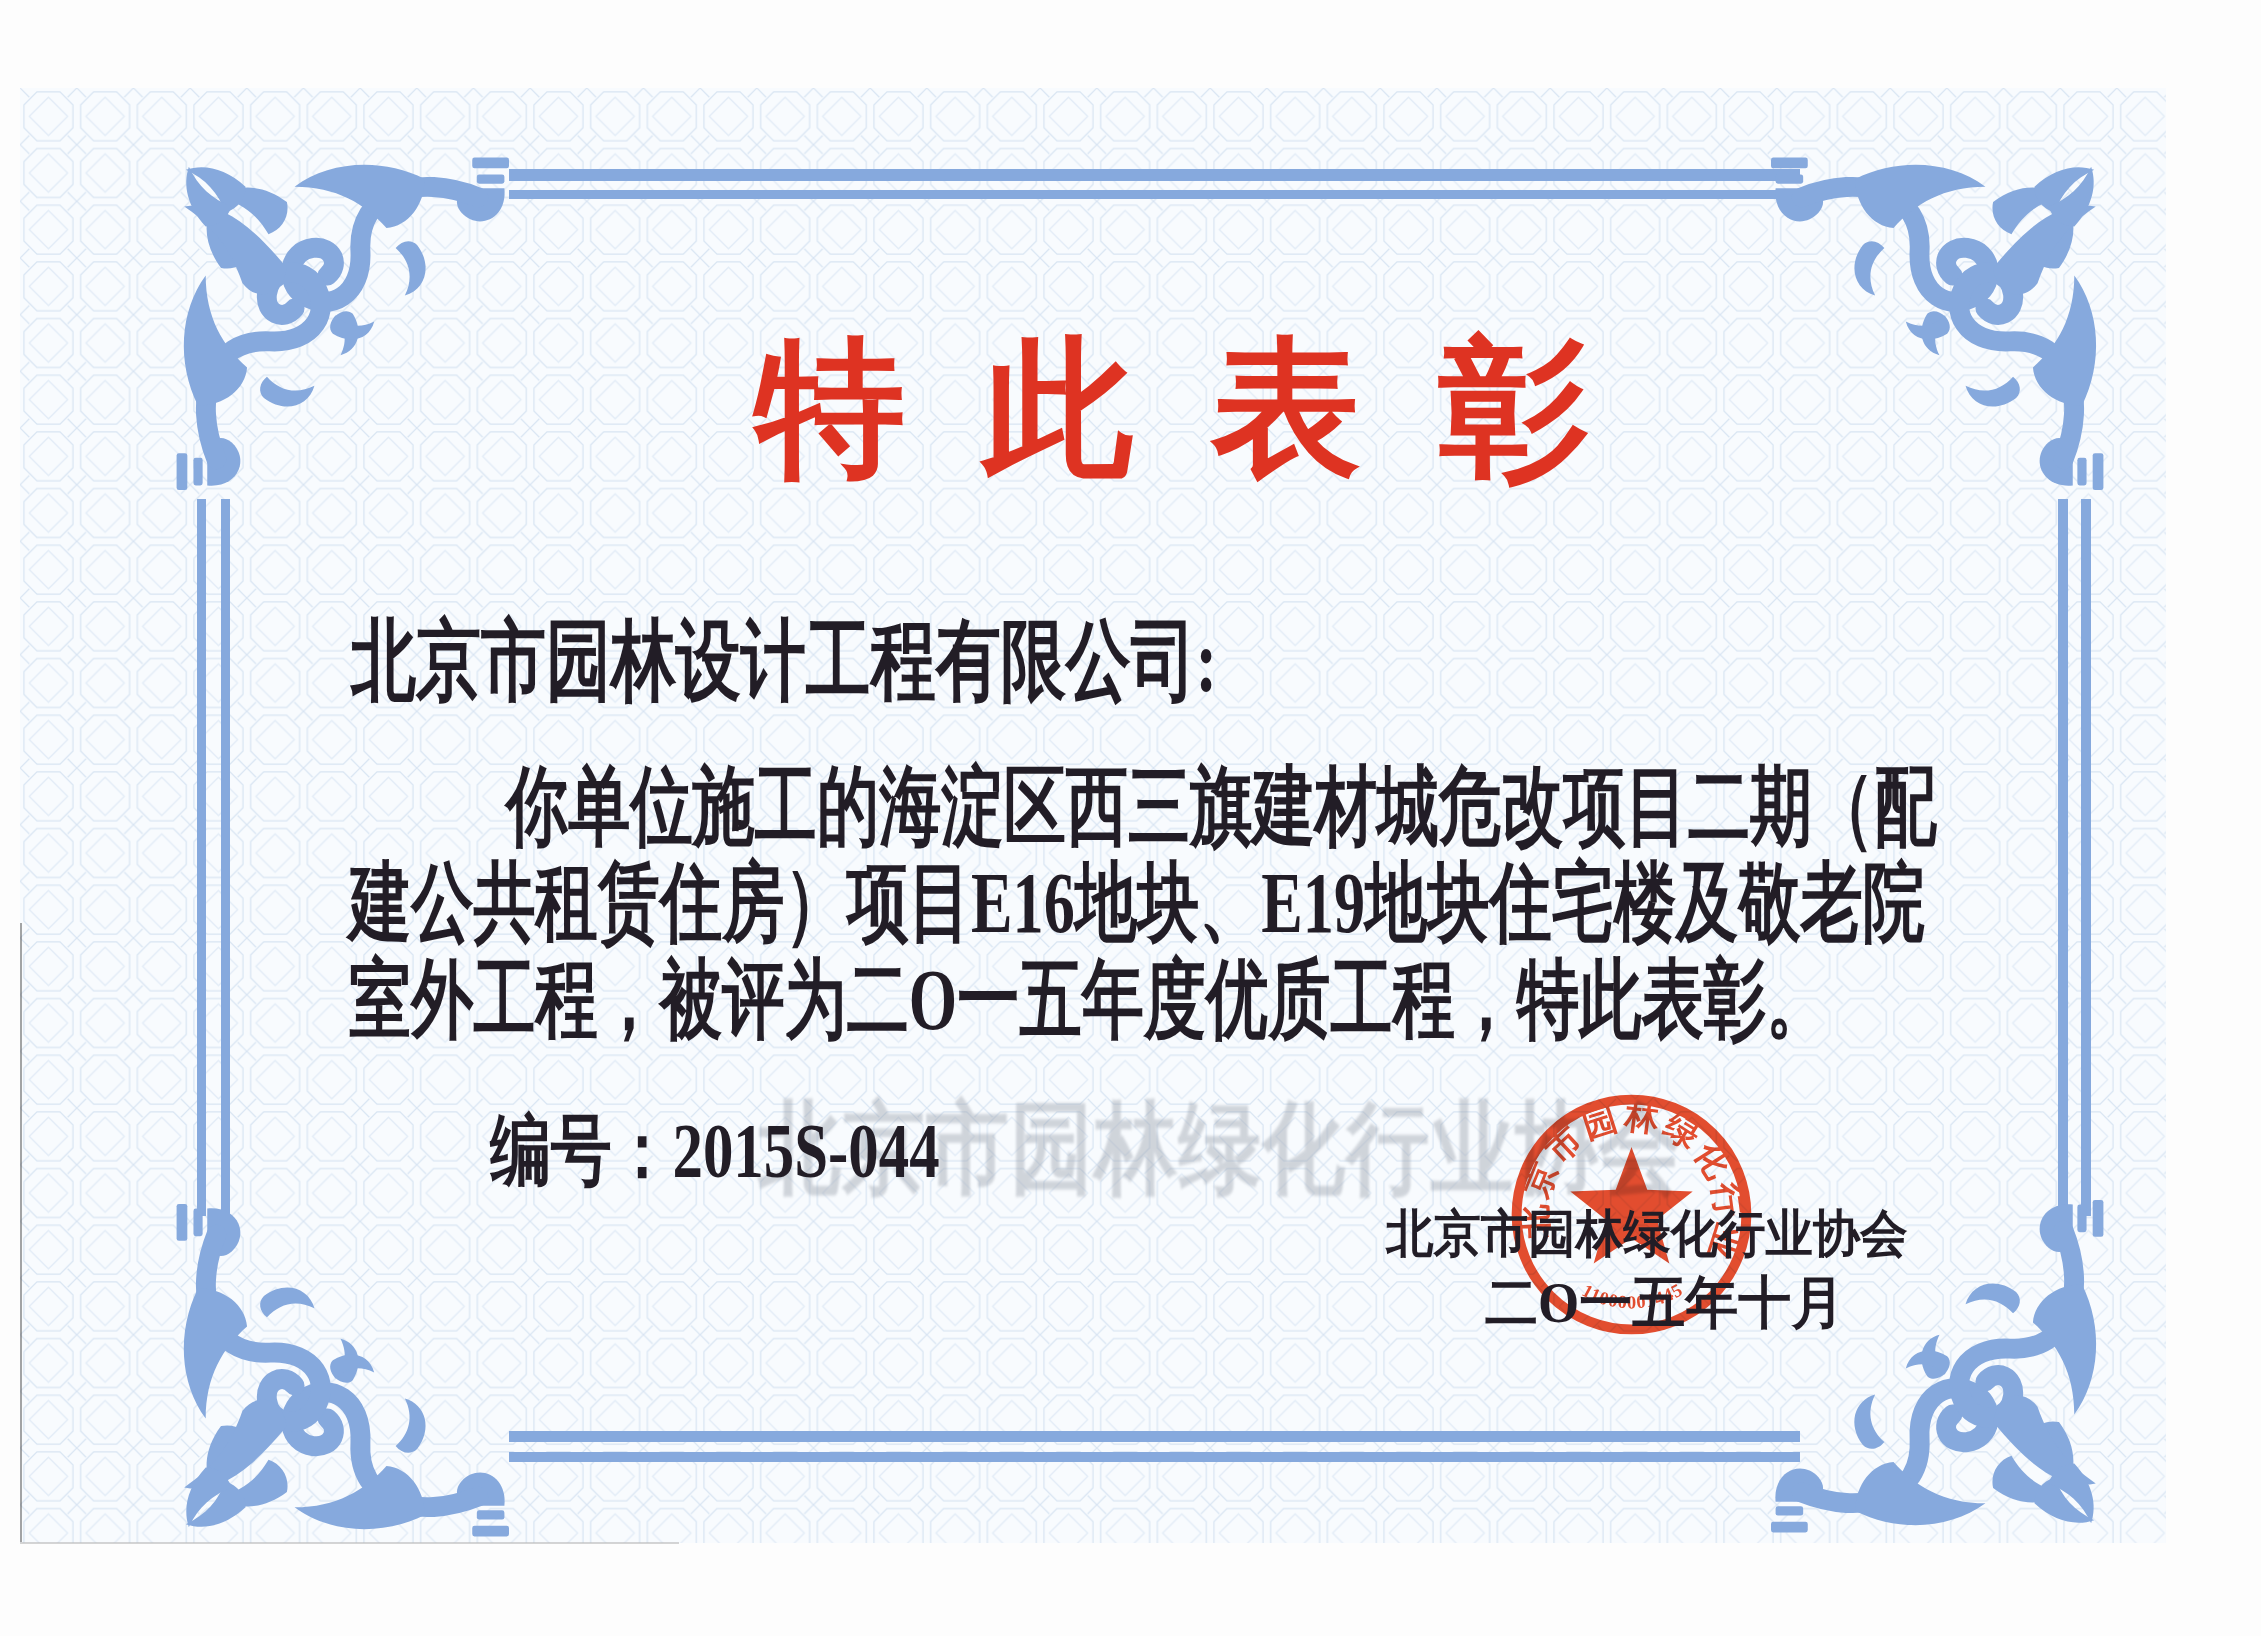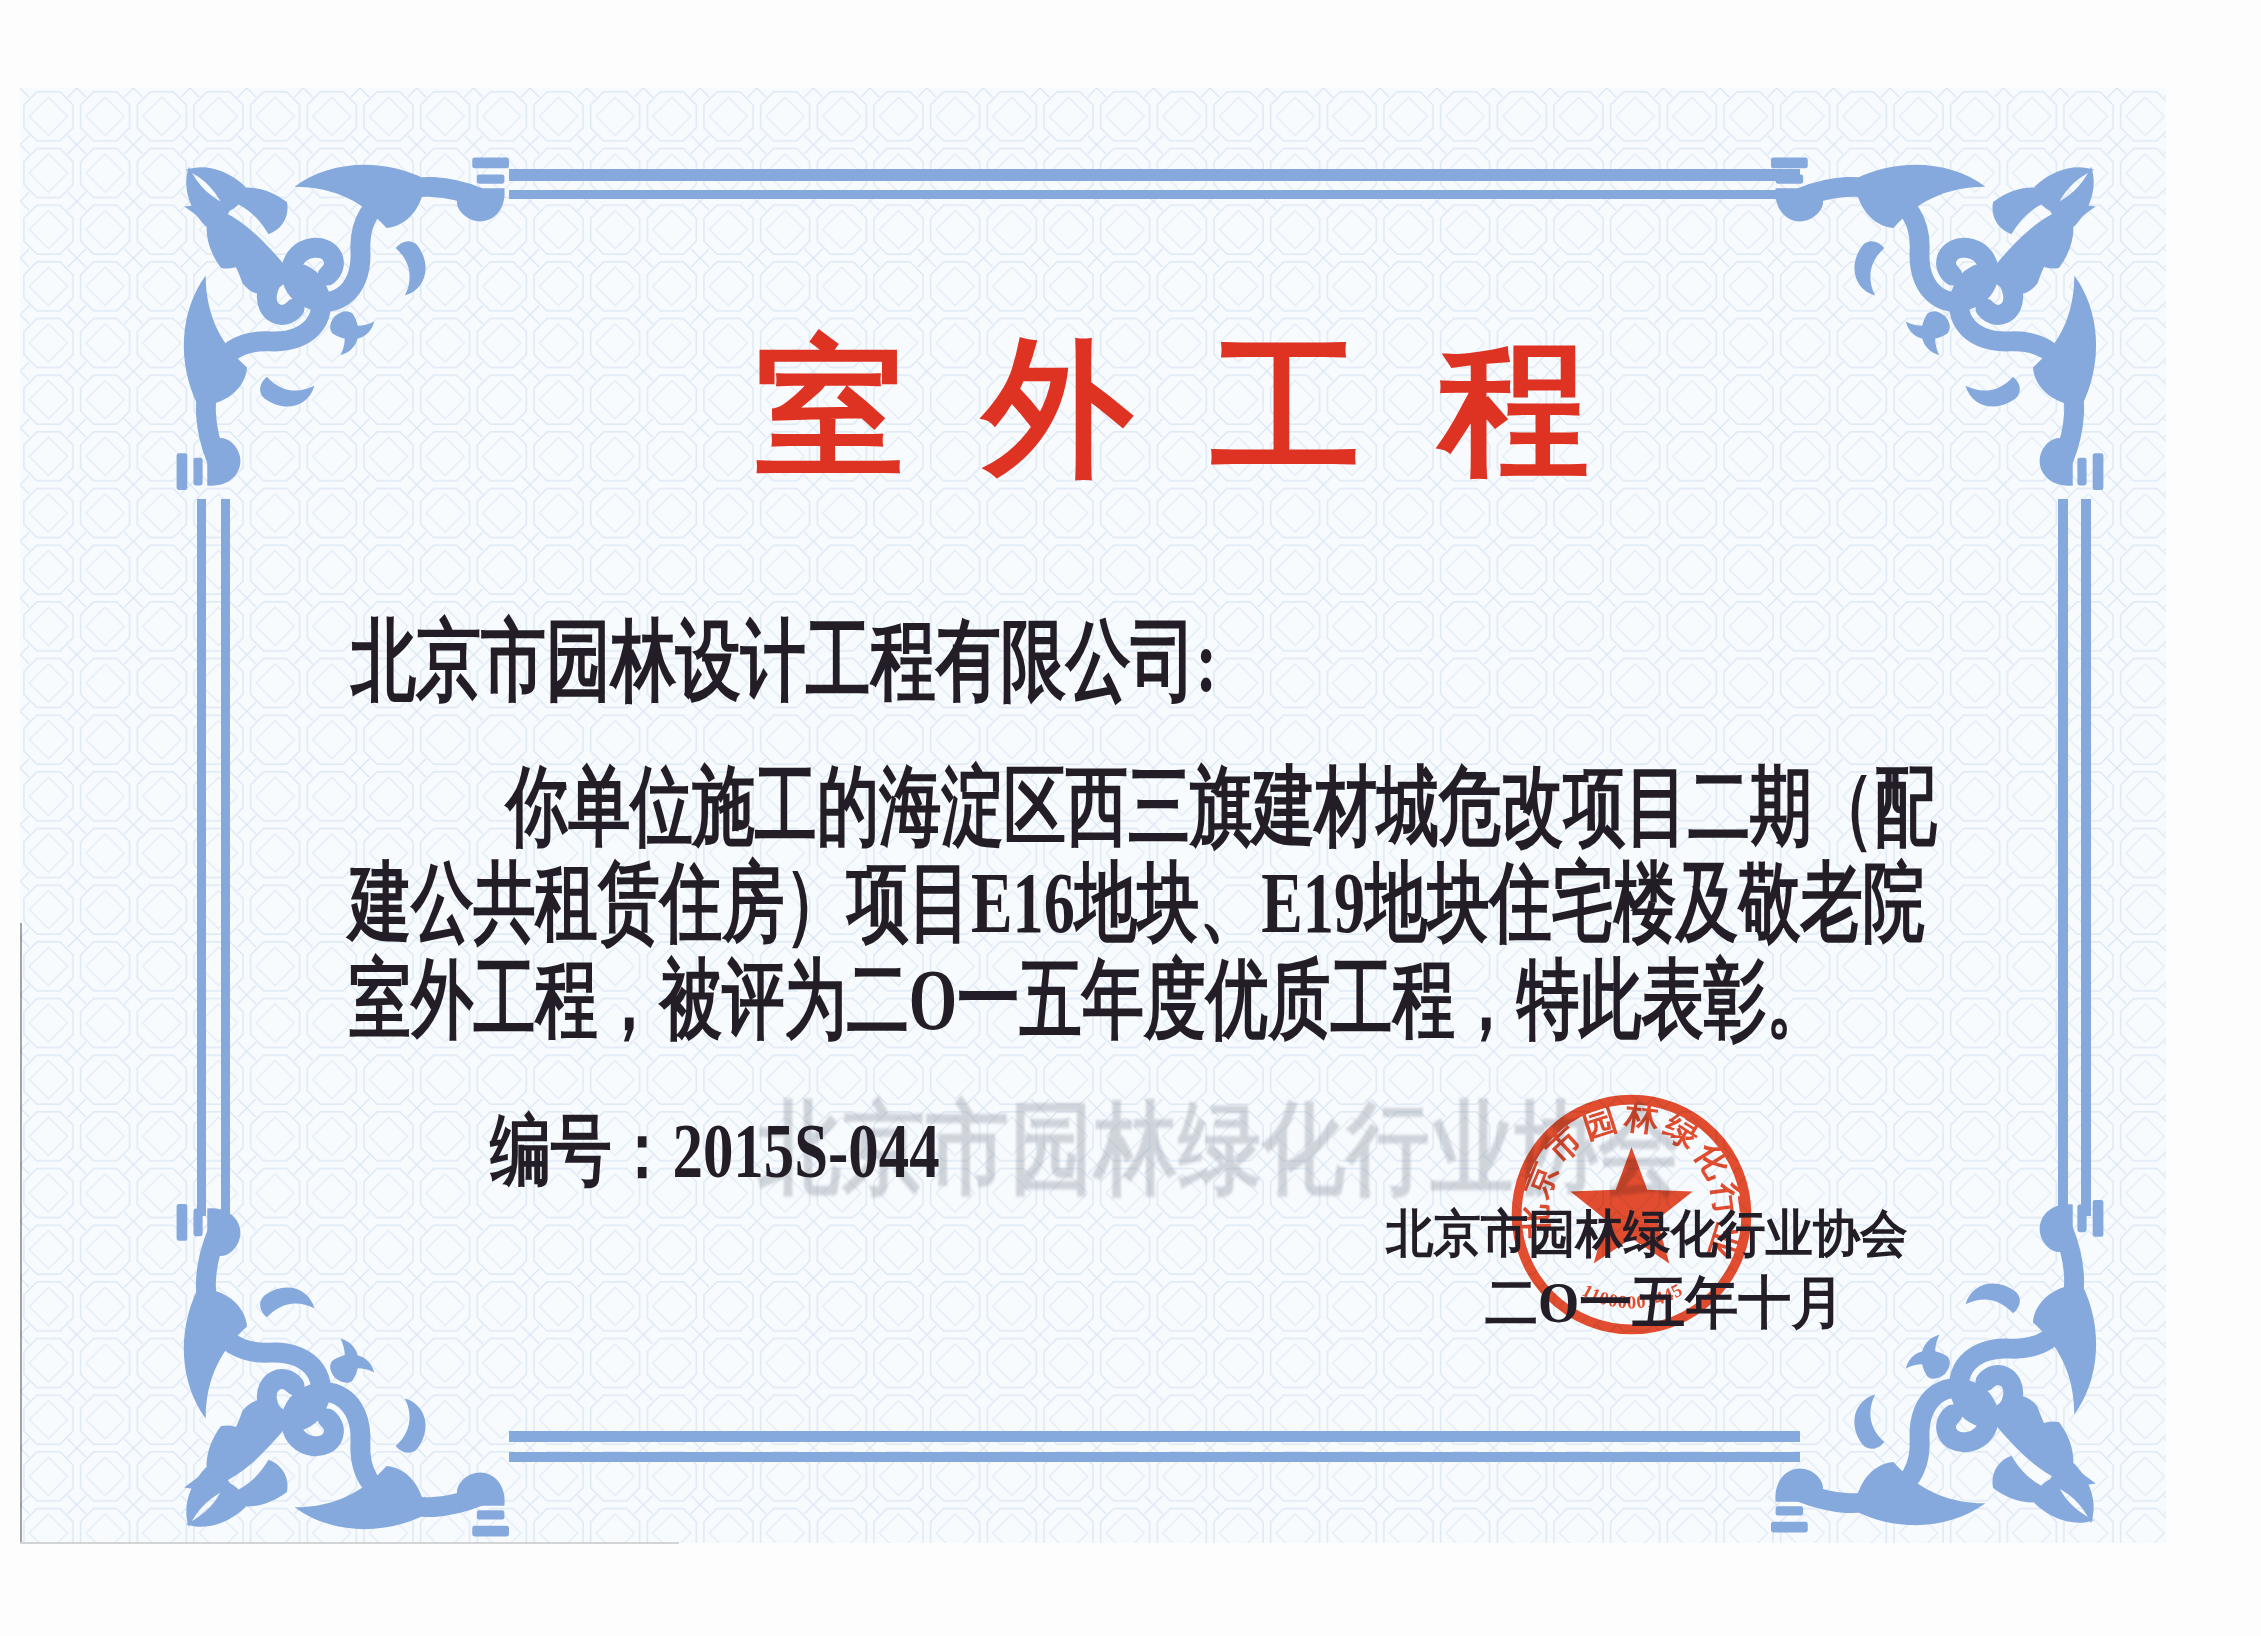--- a/index.html
+++ b/index.html
@@ -101,21 +101,21 @@
       <path id="sealNum" d="M122.6 293.8 A130 130 0 0 0 257.4 293.8" fill="none"></path>
     </defs>
     <text font-size="44" font-weight="700" fill="#e8401f" letter-spacing="5" font-family="Liberation Serif, DejaVu Serif, serif">
       <textPath href="#sealArc" xlink:href="#sealArc" startOffset="2%">北京市园林绿化行业协会</textPath>
     </text>
     <text font-size="24" font-weight="700" fill="#e8401f" letter-spacing="1" font-family="Liberation Serif, DejaVu Serif, serif">
       <textPath href="#sealNum" xlink:href="#sealNum" startOffset="1%">1100000144515</textPath>
     </text>
   </svg>
 
-  <div id="title" class="abs txt" style="left:755px;top:328px">室外工程</div>
+  <div id="title" class="abs txt" style="left:755px;top:328px">特此表彰</div>
 
   <div id="recipient" class="abs txt" style="left:351px;top:613px">北京市园林设计工程有限公司:</div>
 
   <div class="abs txt bodyline" style="left:506px;top:760px">你单位施工的海淀区西三旗建材城危改项目二期（配</div>
   <div class="abs txt bodyline" style="left:349px;top:856px">建公共租赁住房）项目E16地块、E19地块住宅楼及敬老院</div>
   <div class="abs txt bodyline" style="left:349px;top:953px">室外工程，被评为二O一五年度优质工程，特此表彰。</div>
 
   <div id="serial" class="abs txt" style="left:490px;top:1109px">编号：2015S-044</div>
 
   <div id="issuer" class="abs txt" style="left:1386px;top:1207px">北京市园林绿化行业协会</div>

